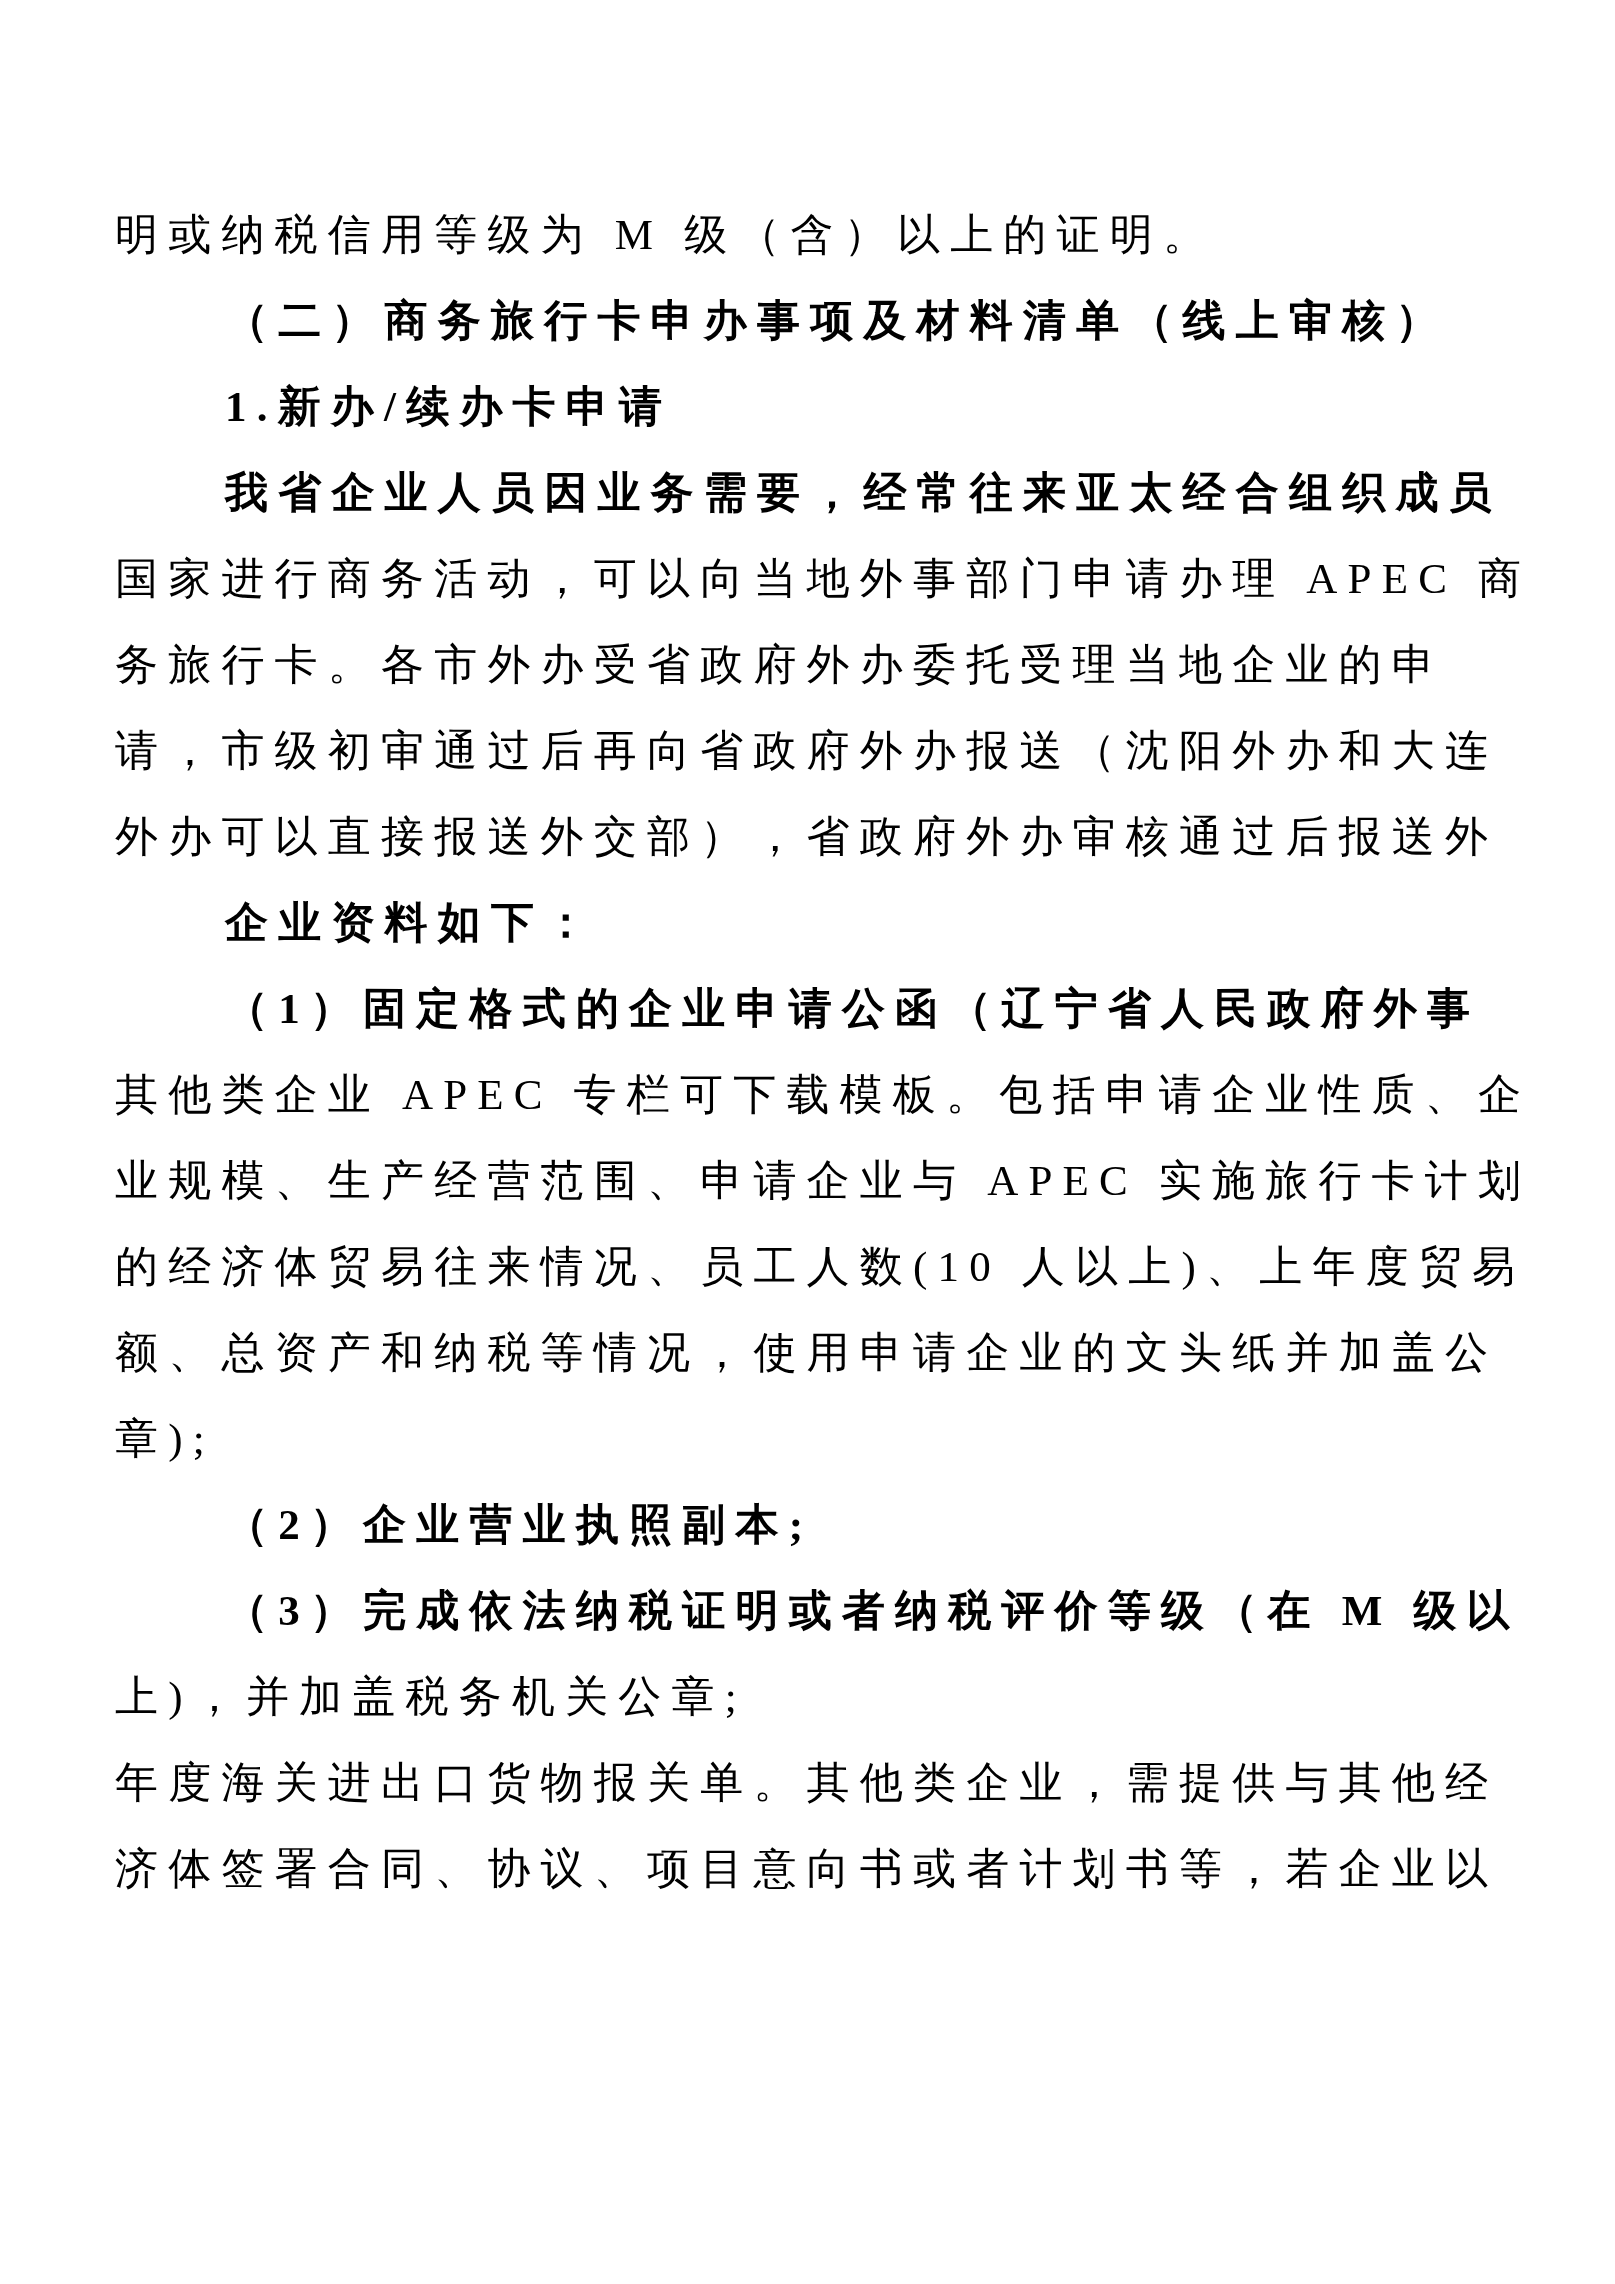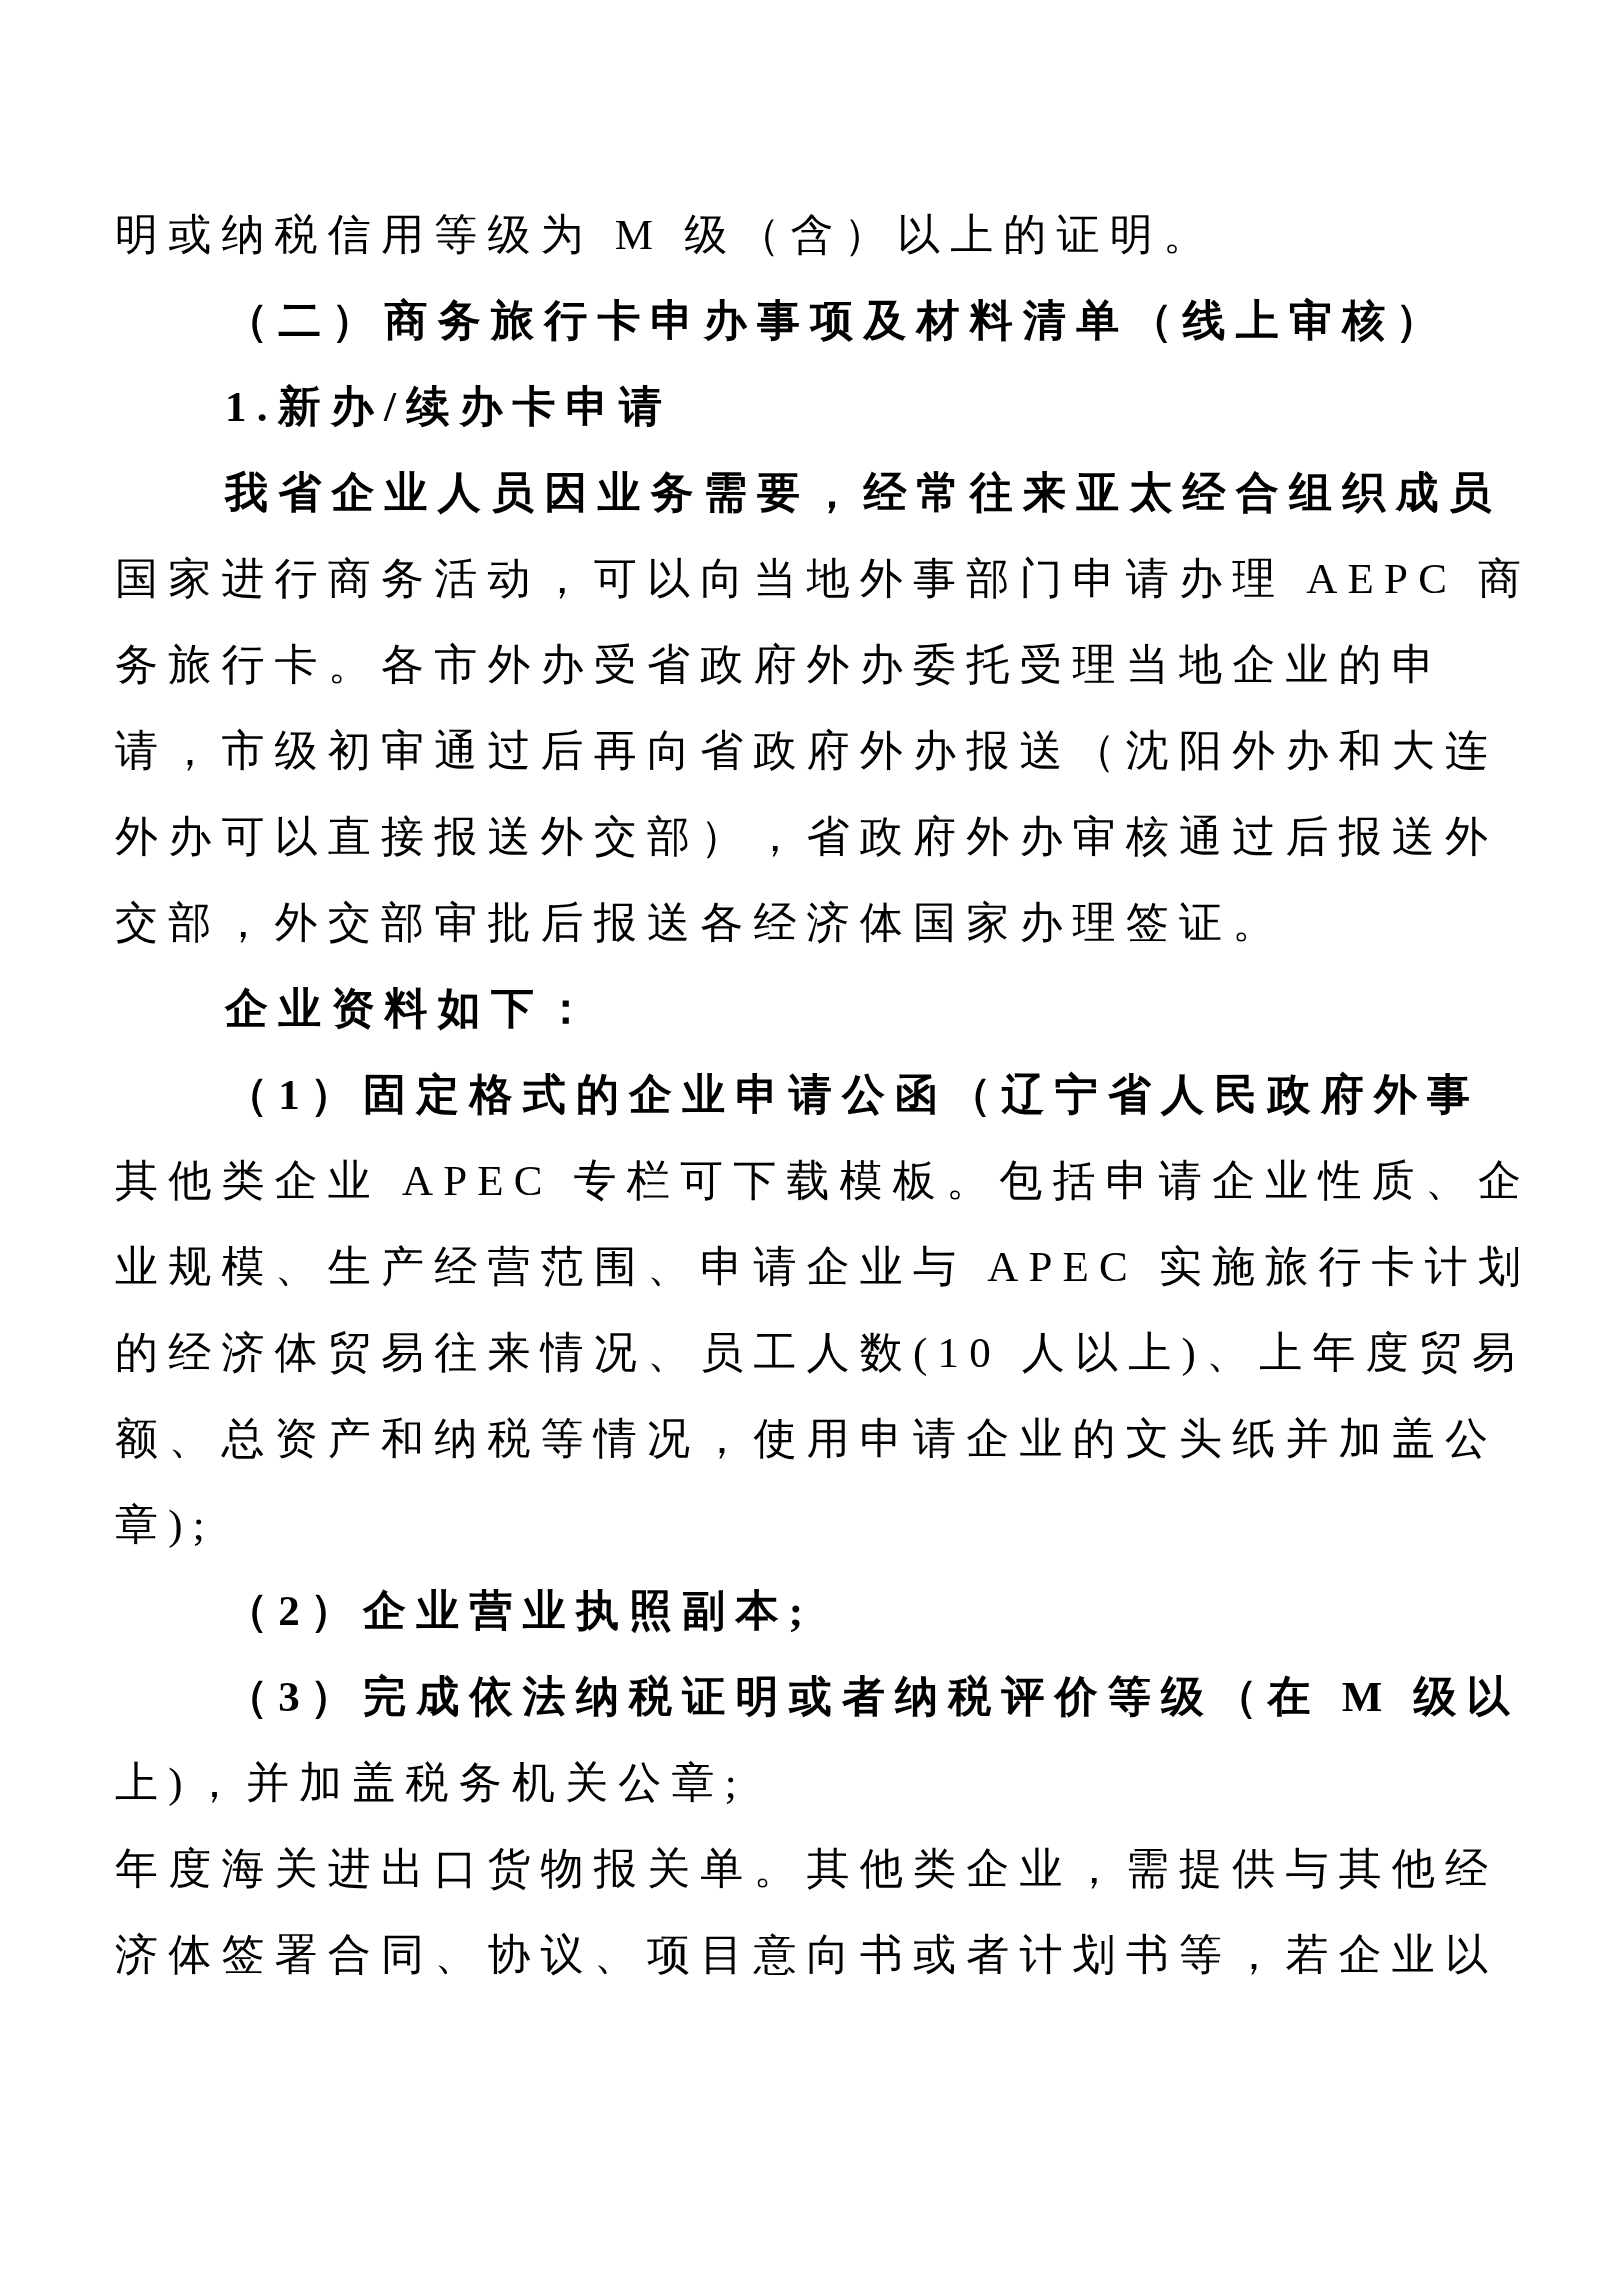--- a/index.html
+++ b/index.html
@@ -39,25 +39,24 @@
 </style>
 </head>
 <body>
 
 <div class="page">
   <div class="text-block">
     <p class="line">明或纳税信用等级为 M 级（含）以上的证明。</p>
     <p class="line indent">（二）商务旅行卡申办事项及材料清单（线上审核）</p>
     <p class="line indent">1.新办/续办卡申请</p>
     <p class="line indent">我省企业人员因业务需要，经常往来亚太经合组织成员</p>
-    <p class="line">国家进行商务活动，可以向当地外事部门申请办理 AEPC 商</p>
+    <p class="line">国家进行商务活动，可以向当地外事部门申请办理 APEC 商</p>
     <p class="line">务旅行卡。各市外办受省政府外办委托受理当地企业的申</p>
     <p class="line">请，市级初审通过后再向省政府外办报送（沈阳外办和大连</p>
     <p class="line">外办可以直接报送外交部），省政府外办审核通过后报送外</p>
-    <p class="line">交部，外交部审批后报送各经济体国家办理签证。</p>
     <p class="line indent">企业资料如下：</p>
     <p class="line indent">（1）固定格式的企业申请公函（辽宁省人民政府外事</p>
     <p class="line">其他类企业 APEC 专栏可下载模板。包括申请企业性质、企</p>
     <p class="line">业规模、生产经营范围、申请企业与 APEC 实施旅行卡计划</p>
     <p class="line">的经济体贸易往来情况、员工人数(10 人以上)、上年度贸易</p>
     <p class="line">额、总资产和纳税等情况，使用申请企业的文头纸并加盖公</p>
     <p class="line">章);</p>
     <p class="line indent">（2）企业营业执照副本;</p>
     <p class="line indent">（3）完成依法纳税证明或者纳税评价等级（在 M 级以</p>
     <p class="line">上)，并加盖税务机关公章;</p>

